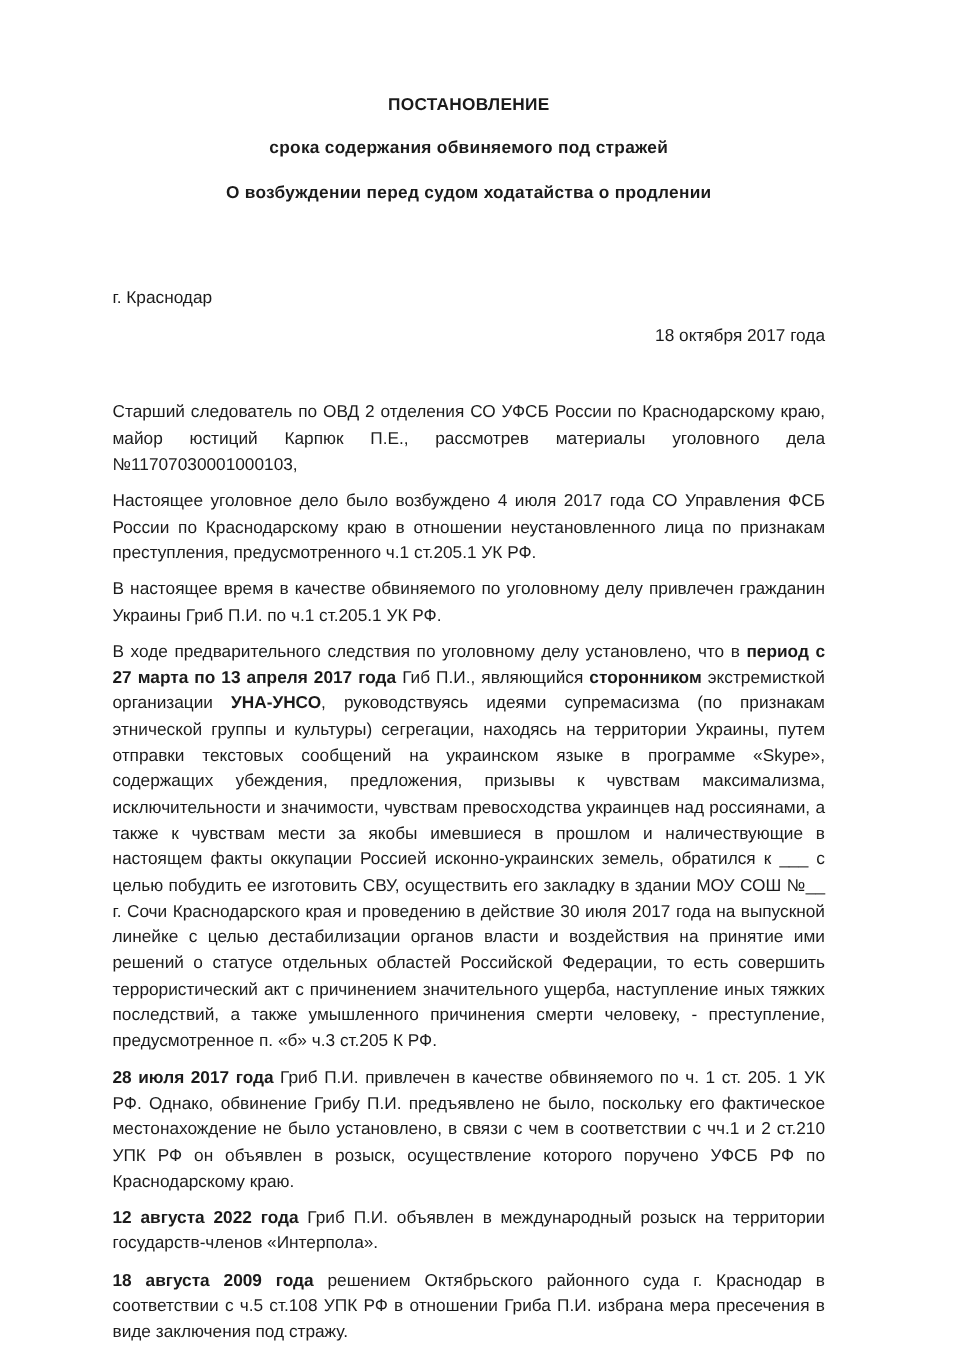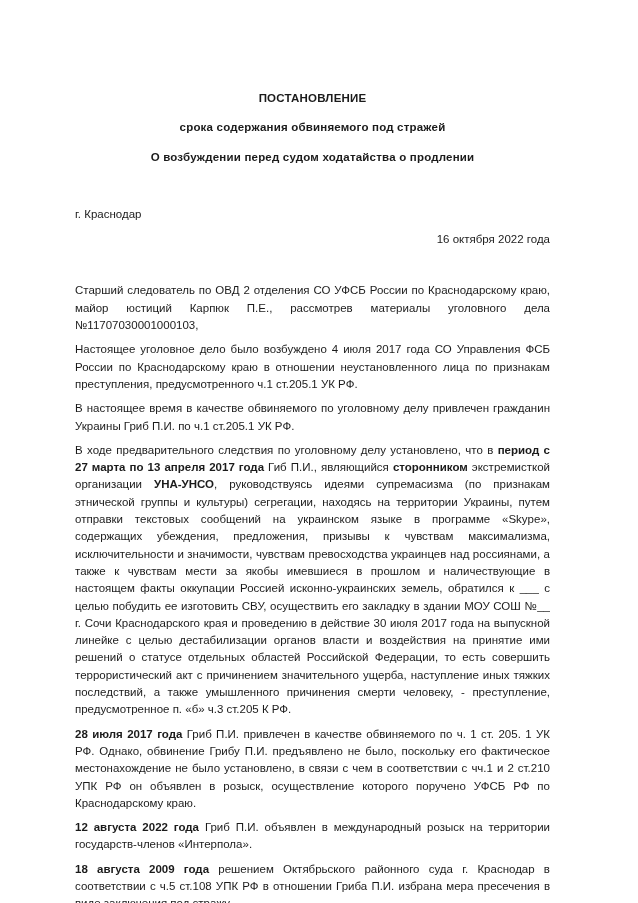--- a/index.html
+++ b/index.html
@@ -9,37 +9,37 @@
   }
   body {
     width: 638px;
     height: 903px;
     overflow: hidden;
   }
   .page {
     box-sizing: border-box;
     width: 626px;
     height: 903px;
-    padding: 90px 76px 0 75px;
+    padding: 62px 76px 0 75px;
     font-family: "Liberation Sans", "DejaVu Sans", sans-serif;
     font-size: 11.5px;
     line-height: 17.3px;
     color: #1b1b1b;
     background: #ffffff;
   }
   .title-block {
     text-align: center;
     font-weight: bold;
   }
   .title-line {
     margin: 0 0 12px 0;
     letter-spacing: 0.2px;
   }
   .meta-city {
-    margin-top: 40px;
+    margin-top: 53px;
     text-align: left;
   }
   .meta-date {
     margin-top: 8px;
     text-align: right;
   }
   .para {
     margin: 0 0 7px 0;
     text-align: justify;
     text-justify: inter-word;
@@ -61,21 +61,21 @@
 <body>
 
 <div class="page">
   <div class="title-block">
     <div class="title-line">ПОСТАНОВЛЕНИЕ</div>
     <div class="title-line">срока содержания обвиняемого под стражей</div>
     <div class="title-line">О возбуждении перед судом ходатайства о продлении</div>
   </div>
 
   <div class="meta-city">г. Краснодар</div>
-  <div class="meta-date">16 октября 2022  года</div>
+  <div class="meta-date">18 октября 2017  года</div>
 
   <p class="para intro" id="intro-paragraph"><span>Старший следователь по ОВД 2 отделения СО УФСБ России по Краснодарскому краю, майор юстиций Карпюк П.Е., рассмотрев материалы уголовного дела №11707030001000103,</span></p>
 
 
   <div id="body-paragraphs">
       <p class="para"><span>Настоящее уголовное дело было возбуждено 4 июля 2017  года СО Управления ФСБ России по Краснодарскому краю в отношении неустановленного лица по признакам преступления, предусмотренного ч.1 ст.205.1 УК РФ.</span></p>
       <p class="para"><span>В настоящее время в качестве обвиняемого по уголовному делу привлечен гражданин Украины Гриб П.И. по ч.1 ст.205.1 УК РФ.</span></p>
       <p class="para"><span>В ходе предварительного следствия по уголовному делу установлено, что в </span><span class="b">период с 27 марта по 13 апреля 2017 года</span><span> Гиб П.И., являющийся </span><span class="b">сторонником</span><span> экстремисткой организации </span><span class="b">УНА-УНСО</span><span>, руководствуясь идеями супремасизма (по признакам этнической группы и культуры) сегрегации, находясь на территории Украины, путем отправки текстовых сообщений на украинском языке в программе «Skype», содержащих убеждения, предложения, призывы к чувствам максимализма, исключительности и значимости, чувствам превосходства украинцев над россиянами, а также к чувствам мести за якобы имевшиеся в прошлом и наличествующие в настоящем факты оккупации Россией исконно-украинских земель, обратился к ___ с целью побудить ее изготовить СВУ, осуществить его закладку в здании МОУ СОШ №__ г. Сочи Краснодарского края и проведению в действие 30 июля 2017 года на выпускной линейке с целью дестабилизации органов власти и воздействия на принятие ими решений о статусе отдельных областей Российской Федерации, то есть совершить террористический акт с причинением значительного ущерба, наступление иных тяжких последствий, а также умышленного причинения смерти человеку, - преступление, предусмотренное п. «б» ч.3 ст.205 К РФ.</span></p>
       <p class="para"><span class="b">28 июля 2017  года</span><span> Гриб П.И. привлечен в качестве обвиняемого по ч. 1 ст. 205. 1 УК РФ. Однако, обвинение Грибу П.И. предъявлено не было, поскольку его фактическое местонахождение не было установлено, в связи с чем в соответствии с чч.1 и 2 ст.210 УПК РФ он объявлен в розыск, осуществление которого поручено УФСБ РФ по Краснодарскому краю.</span></p>
       <p class="para"><span class="b">12 августа 2022 года</span><span> Гриб П.И. объявлен в международный розыск на территории государств-членов «Интерпола».</span></p>

